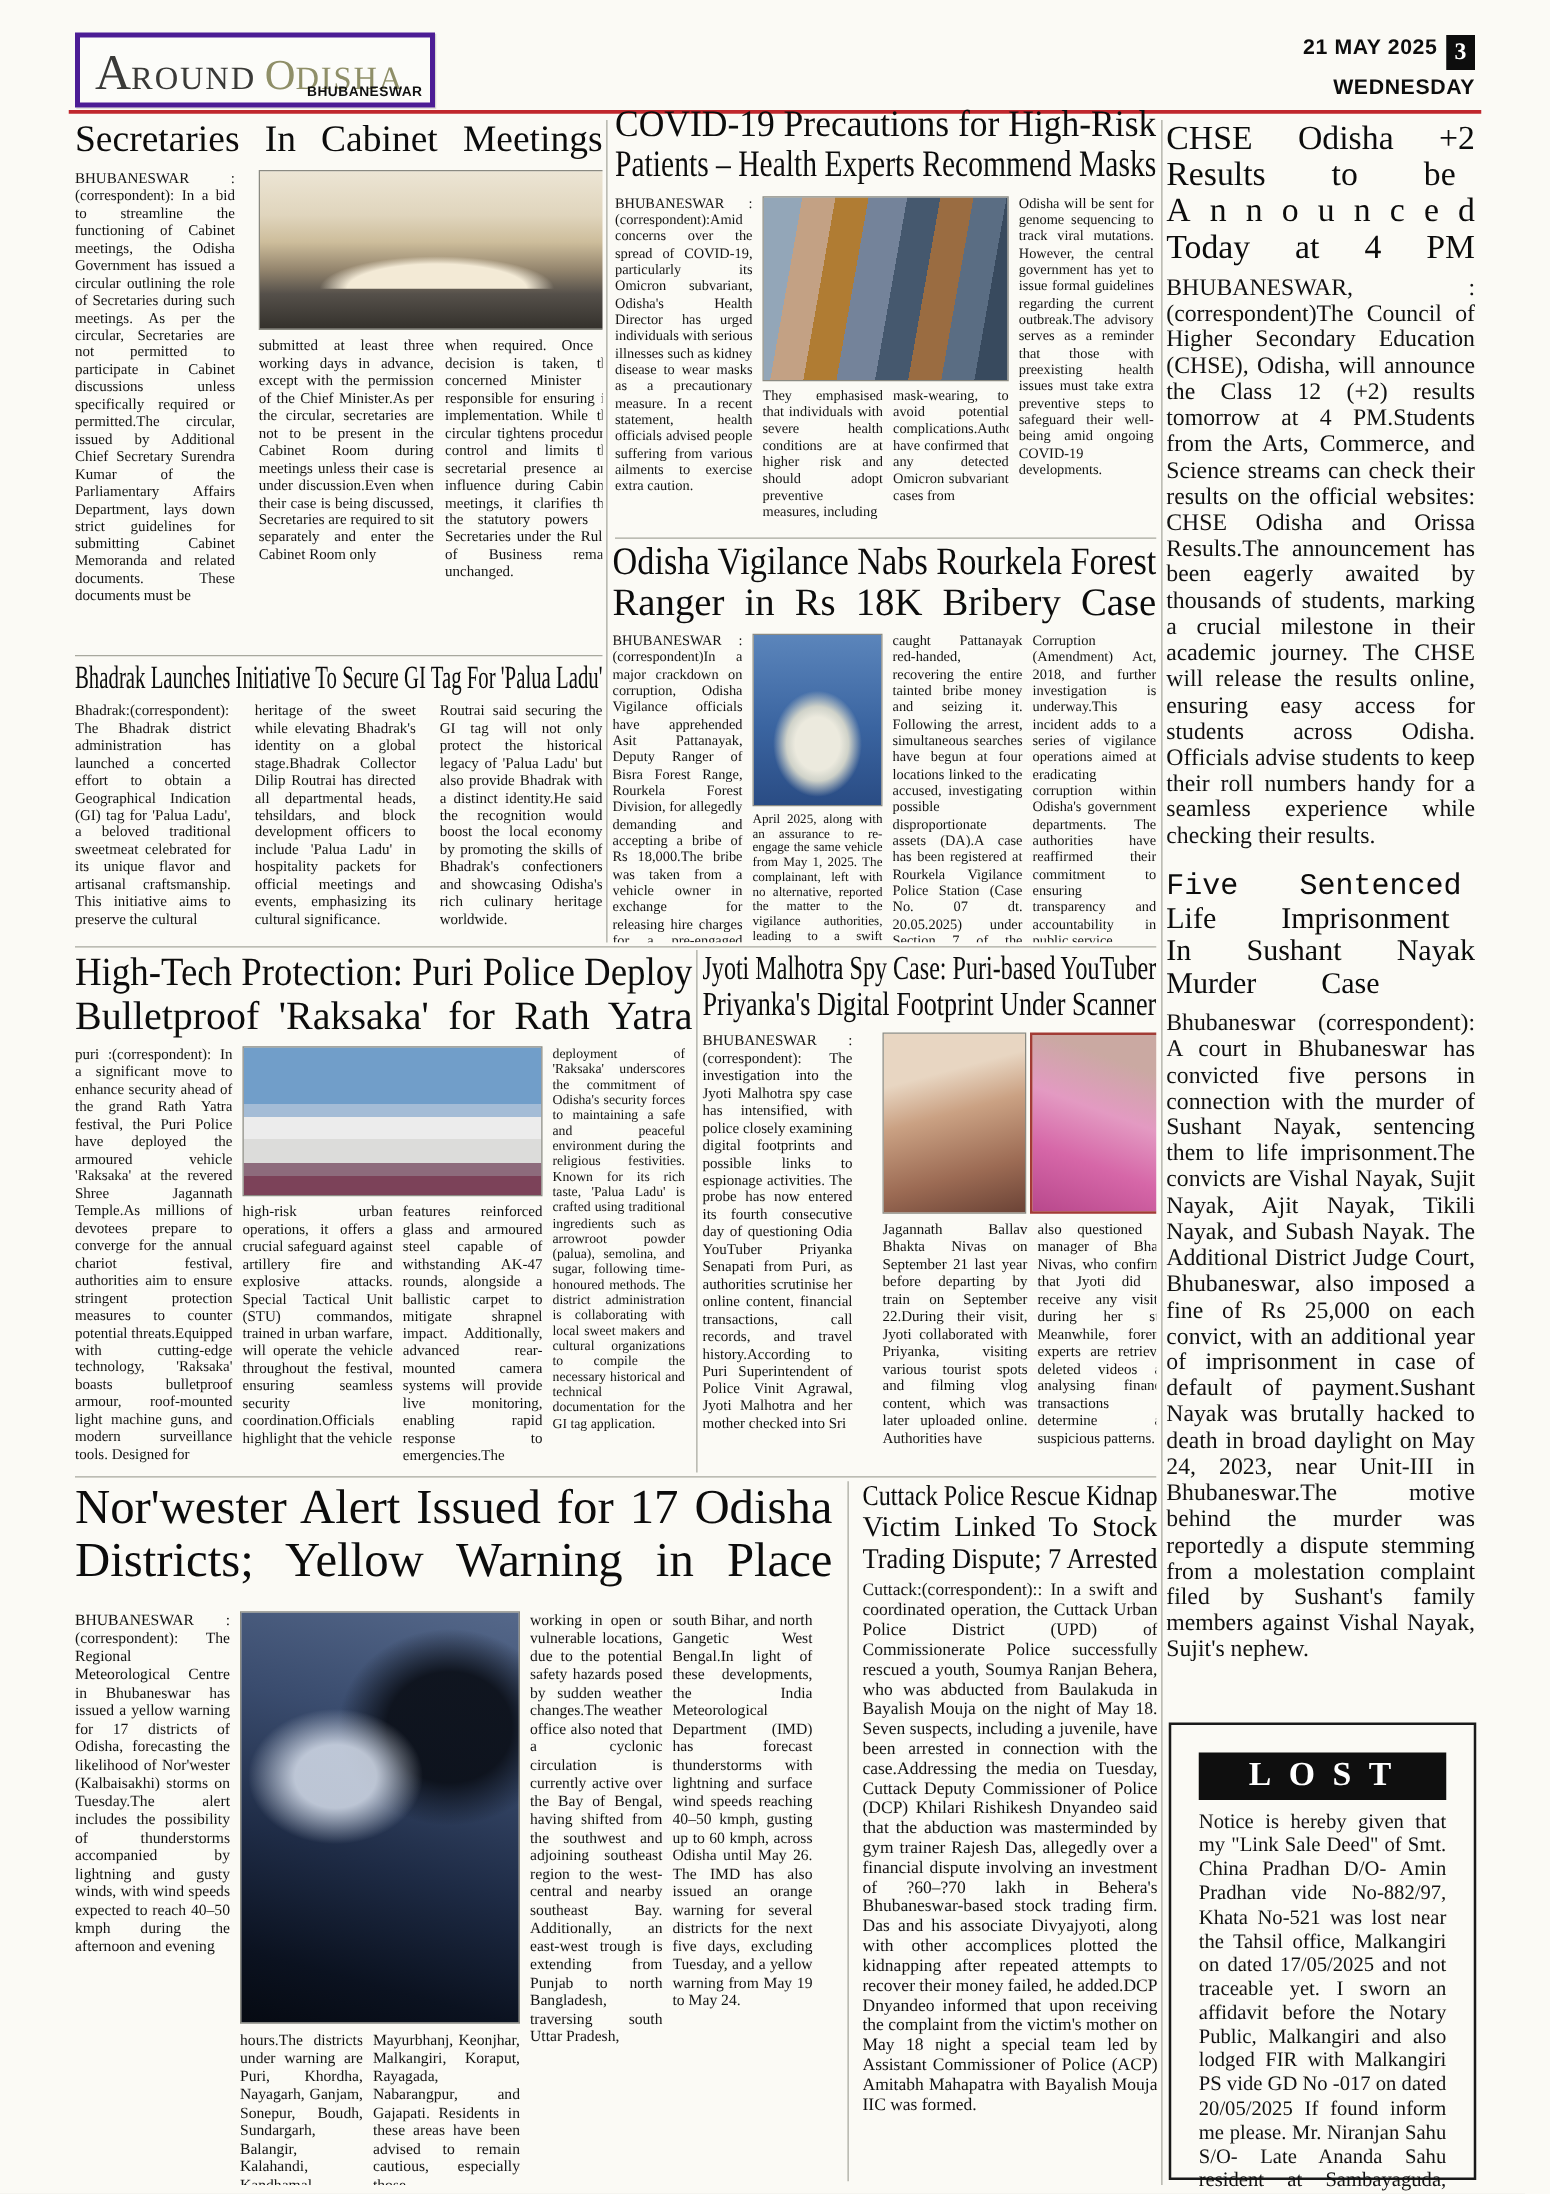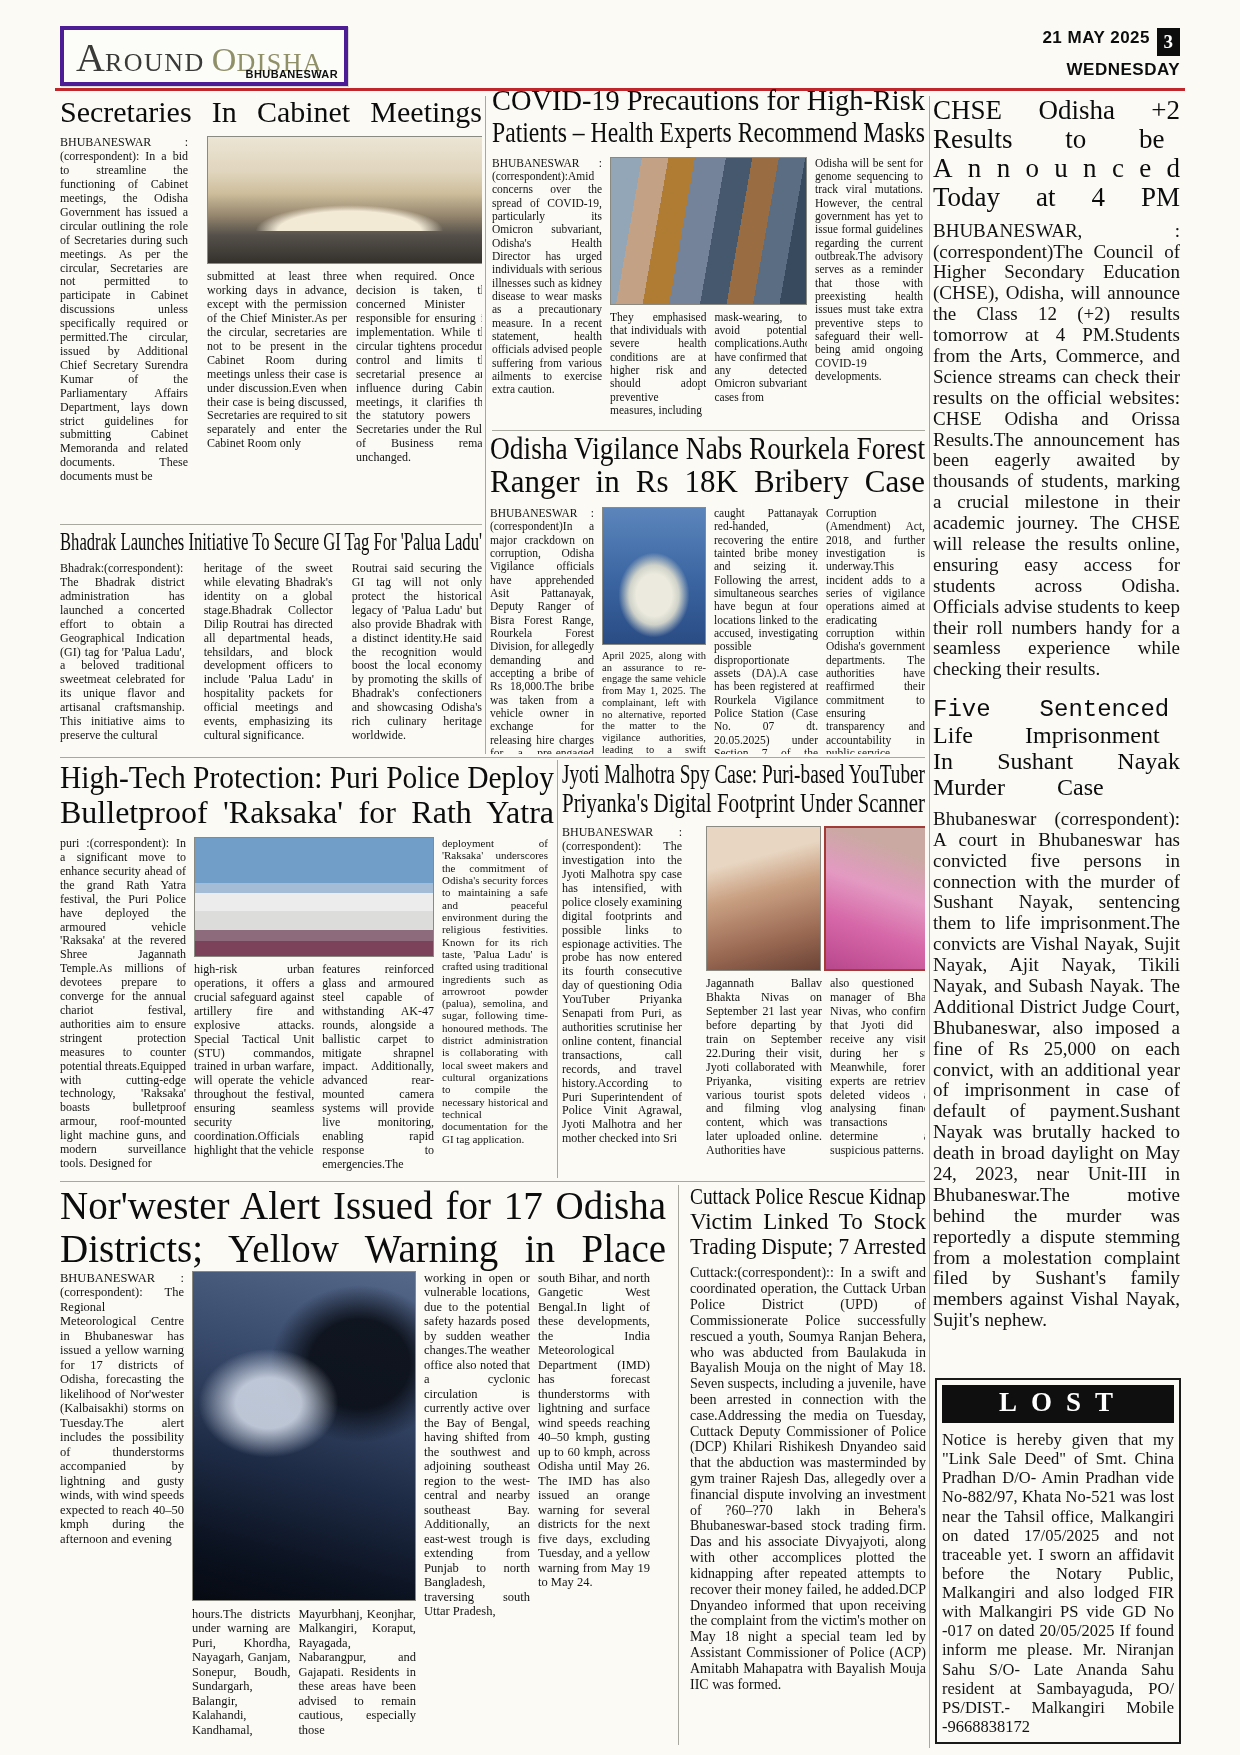--- a/index.html
+++ b/index.html
@@ -38,21 +38,21 @@
   #cuttack .col{font-size:14px;line-height:1.13}
   .photo{flex:none;border:1px solid #8a8a82;position:relative}
 
   
   .rail{position:absolute;left:933px;top:96px;width:247px;height:1276px;overflow:hidden}
   .rail section{display:block}
   .rbody{font-size:19px;line-height:1.1;text-align:justify;color:#121212}
   .rail .hl{margin-bottom:8px}
 
   
-  .lostbox{position:absolute;left:935px;top:1378px;width:246px;height:366px;border:2px solid #1a1a1a;padding:5px;background:#fbfaf5}
+  .lostbox{position:absolute;left:935px;top:1378px;width:246px;height:366px;border:2px solid #1a1a1a;padding:22px;background:#fbfaf5}
   .lost-head{background:#0f0f0f;color:#fff;text-align:center;font-size:27px;letter-spacing:14px;padding:2px 0 5px 10px;font-weight:bold}
   .lost-body{font-size:16.5px;line-height:1.16;text-align:justify;margin-top:7px;color:#121212}
 
   
   .vline,.hline{position:absolute;background:#a8a89e}
   .vline{width:1px}.hline{height:1px}
 
   
   .ph-cabinet{height:128px;background:linear-gradient(180deg,#ece5d4 0%,#e0d5bd 28%,#cdbd9b 45%,#96876f 62%,#55504a 78%,#34312c 100%)}
   .ph-cabinet::after{content:"";position:absolute;left:8%;right:8%;top:46%;height:28%;background:radial-gradient(55% 100% at 50% 100%,#f3ead6 0 55%,rgba(243,234,214,0) 72%)}
@@ -178,21 +178,21 @@
         </div>
         <div class="subcols" style="gap:8px">
           <div class="col">Jagannath Ballav Bhakta Nivas on September 21 last year before departing by train on September 22.During their visit, Jyoti collaborated with Priyanka, visiting various tourist spots and filming vlog content, which was later uploaded online. Authorities have</div>
           <div class="col">also questioned the manager of Bhakta Nivas, who confirmed that Jyoti did not receive any visitors during her stay. Meanwhile, forensic experts are retrieving deleted videos and analysing financial transactions to determine any suspicious patterns.</div>
         </div>
       </div>
     </div>
   </article>
 
   <article class="art" id="norwester" style="left:60px;top:1185px;width:606px;height:563px">
-    <h1 class="hl" style="font-size:39px;line-height:1.1;margin-bottom:0">
+    <h1 class="hl" style="font-size:39px;line-height:1.1;margin-bottom:18px">
       <span class="hl-line"><span style="word-spacing: 3.0375px;">Nor'wester Alert Issued for 17 Odisha</span></span>
       <span class="hl-line"><span style="word-spacing: 16.7852px;">Districts; Yellow Warning in Place</span></span>
     </h1>
     <div class="cols" style="gap:8px">
       <div class="col" style="flex:none;width:124px">BHUBANESWAR :(correspondent): The Regional Meteorological Centre in Bhubaneswar has issued a yellow warning for 17 districts of Odisha, forecasting the likelihood of Nor'wester (Kalbaisakhi) storms on Tuesday.The alert includes the possibility of thunderstorms accompanied by lightning and gusty winds, with wind speeds expected to reach 40–50 kmph during the afternoon and evening</div>
       <div class="colwrap" style="width:224px">
         <div class="photo ph-storm"></div>
         <div class="subcols" style="gap:8px">
           <div class="col">hours.The districts under warning are Puri, Khordha, Nayagarh, Ganjam, Sonepur, Boudh, Sundargarh, Balangir, Kalahandi, Kandhamal,</div>
           <div class="col">Mayurbhanj, Keonjhar, Malkangiri, Koraput, Rayagada, Nabarangpur, and Gajapati. Residents in these areas have been advised to remain cautious, especially those</div>

